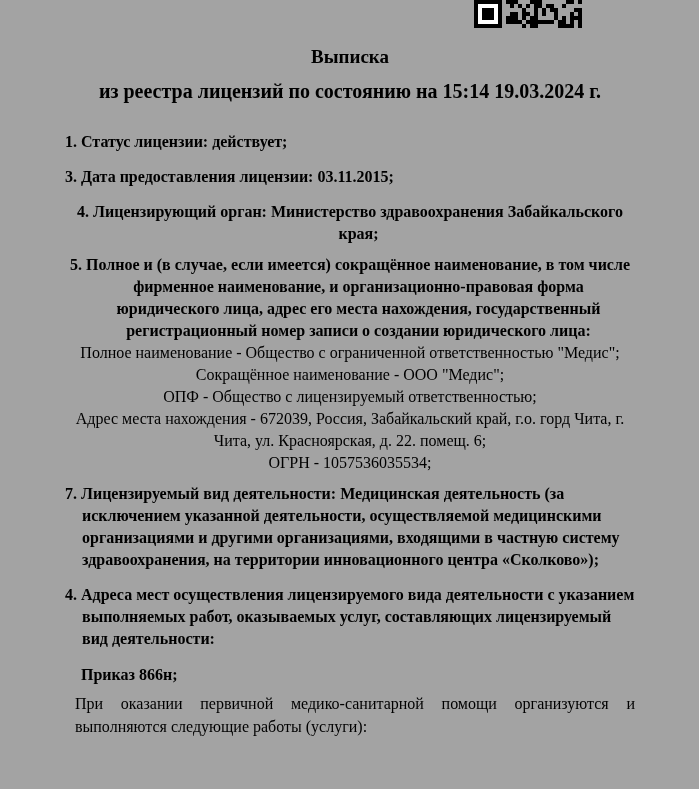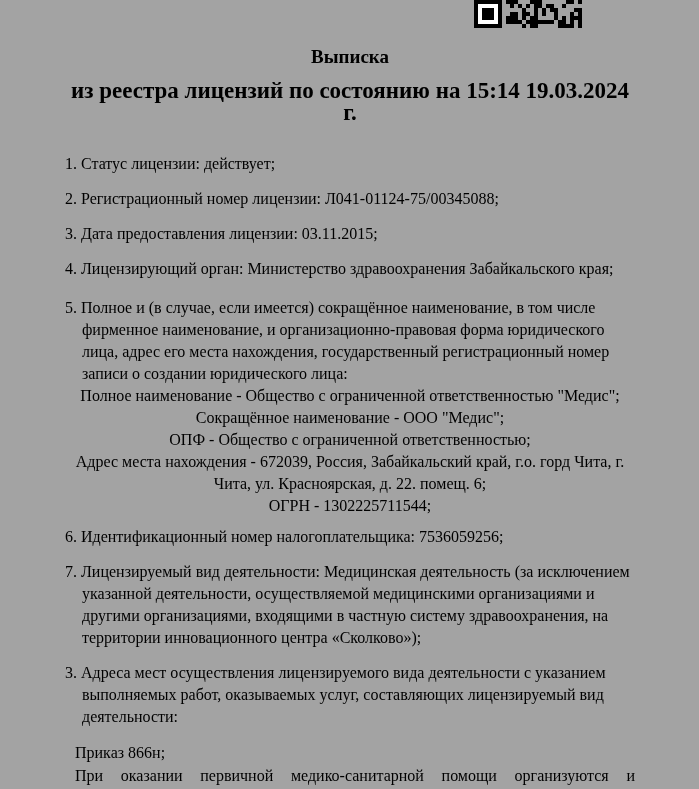--- a/index.html
+++ b/index.html
@@ -29,50 +29,51 @@
   }
   .doc-title {
     margin: 46px 0 12px 0;
     font-size: 19px;
     font-weight: bold;
     text-align: center;
     line-height: 22px;
   }
   .doc-subtitle {
     margin: 0 0 29px 0;
-    font-size: 23px;
+    font-size: 20px;
     font-weight: bold;
     text-align: center;
     line-height: 22px;
   }
   .num-item {
     margin: 0 0 13px 0;
     line-height: 22px;
     padding-left: 17px;
     text-indent: -17px;
+    font-weight: bold;
   }
-  .num-item.tight { margin-bottom: 17px; }
+  .num-item.tight { margin-bottom: 9px; text-align: center; }
   .org-block {
     margin: 0 0 9px 0;
     line-height: 22px;
   }
   .org-block div { margin: 0; text-align: center; }
   .addr-block {
     margin: 0;
     line-height: 22px;
   }
   .sub-block {
     padding-left: 10px;
     line-height: 23px;
   }
   .justified {
     text-align: justify;
     margin: 0;
   }
-  .plain { margin: 0; }
+  .plain { margin: 6px; font-weight: bold; }
 </style>
 </head>
 <body>
 
 <div class="page">
 
   <div class="qr">
     <svg id="qr-svg" width="108" height="28" viewBox="0 0 108 28" xmlns="http://www.w3.org/2000/svg">
         <rect x="0" y="0" width="28" height="28" fill="#000"></rect>
         <rect x="4" y="4" width="20" height="20" fill="#fff"></rect>
@@ -146,36 +147,34 @@
         <rect x="104" y="24" width="4" height="4" fill="#000"></rect>
       </svg>
   </div>
 
   <div class="content">
 
     <h1 class="doc-title">Выписка</h1>
     <h2 class="doc-subtitle">из реестра лицензий по состоянию на 15:14 19.03.2024 г.</h2>
 
     <p class="num-item">1. Статус лицензии: действует;</p>
-    <p class="num-item">2. Регистрационный номер лицензии: Л041-01124-75/00345088;</p>
     <p class="num-item">3. Дата предоставления лицензии: 03.11.2015;</p>
     <p class="num-item tight">4. Лицензирующий орган: Министерство здравоохранения Забайкальского края;</p>
-    <p class="num-item" style="margin-bottom:0;">5. Полное и (в случае, если имеется) сокращённое наименование, в том числе фирменное наименование, и организационно-правовая форма юридического лица, адрес его места нахождения, государственный регистрационный номер записи о создании юридического лица:</p>
+    <p class="num-item" style="margin-bottom:0;text-align:center;">5. Полное и (в случае, если имеется) сокращённое наименование, в том числе фирменное наименование, и организационно-правовая форма юридического лица, адрес его места нахождения, государственный регистрационный номер записи о создании юридического лица:</p>
 
     <div class="org-block">
       <div>Полное наименование - Общество с ограниченной ответственностью "Медис";</div>
       <div>Сокращённое наименование - ООО "Медис";</div>
-      <div>ОПФ - Общество с ограниченной ответственностью;</div>
+      <div>ОПФ - Общество с лицензируемый ответственностью;</div>
       <div>Адрес места нахождения - 672039, Россия, Забайкальский край, г.о. горд Чита, г. Чита, ул. Красноярская, д. 22. помещ. 6;</div>
-      <div>ОГРН - 1302225711544;</div>
+      <div>ОГРН - 1057536035534;</div>
     </div>
 
-    <p class="num-item">6. Идентификационный номер налогоплательщика: 7536059256;</p>
     <p class="num-item">7. Лицензируемый вид деятельности: Медицинская деятельность (за исключением указанной деятельности, осуществляемой медицинскими организациями и другими организациями, входящими в частную систему здравоохранения, на территории инновационного центра «Сколково»);</p>
-    <p class="num-item">3. Адреса мест осуществления лицензируемого вида деятельности с указанием выполняемых работ, оказываемых услуг, составляющих лицензируемый вид деятельности:</p>
+    <p class="num-item">4. Адреса мест осуществления лицензируемого вида деятельности с указанием выполняемых работ, оказываемых услуг, составляющих лицензируемый вид деятельности:</p>
 
     <div class="addr-block">
     </div>
 
     <div class="sub-block">
       <p class="plain">Приказ 866н;</p>
       <p class="justified">При оказании первичной медико-санитарной помощи организуются и выполняются следующие работы (услуги):</p>
 
     </div>
 

